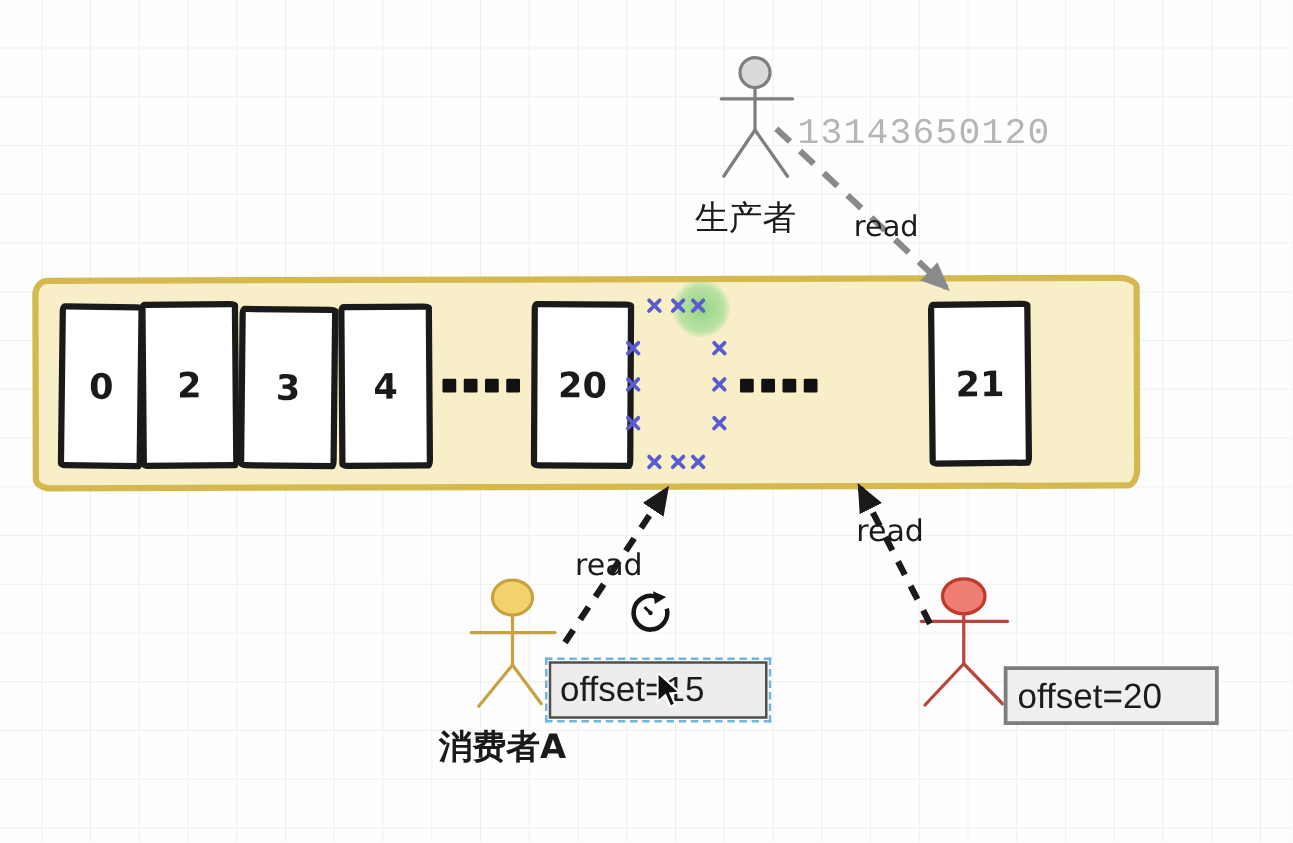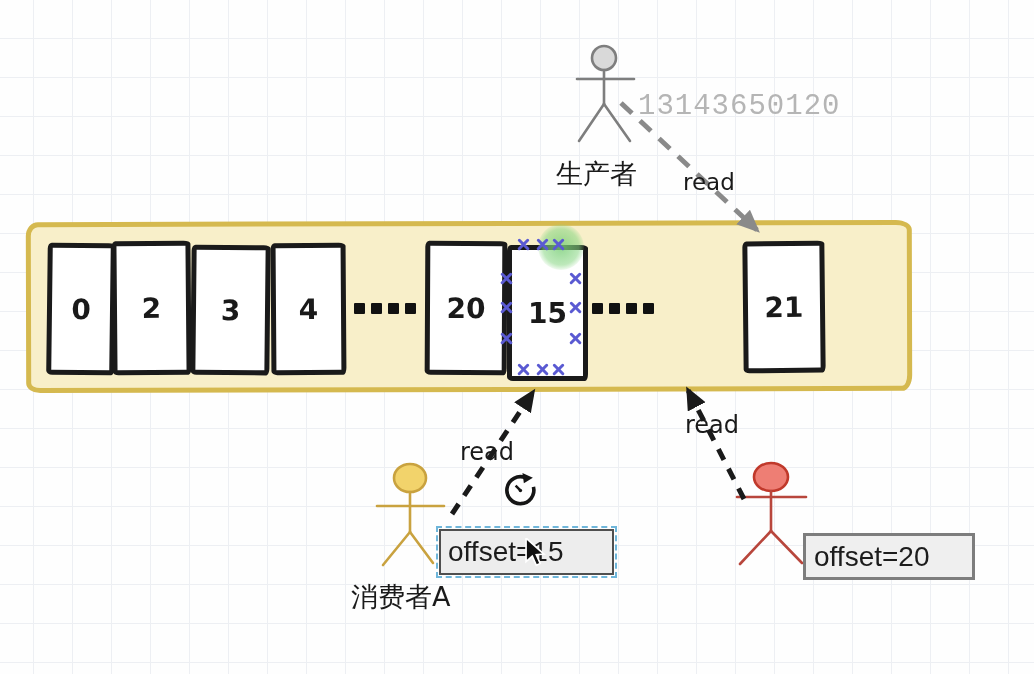--- a/index.html
+++ b/index.html
@@ -42,21 +42,21 @@
   .xh::before,.xh::after{content:"";position:absolute;left:-1px;top:5px;width:15px;height:3.2px;background:#5a5ad2;border-radius:2px;}
   .xh::before{transform:rotate(45deg);} .xh::after{transform:rotate(-45deg);}
   
   #overlay{left:0;top:0;z-index:30;pointer-events:none;}
   
   .lbl{color:#1a1a1a;z-index:35;white-space:nowrap;}
   #producer-label{left:556px;top:156px;font-size:27px;}
   #write-label{left:683px;top:169px;font-size:23px;}
   #read-a-label{left:460px;top:438px;font-size:24px;}
   #read-b-label{left:685px;top:411px;font-size:24px;}
-  #consumer-a-label{left:351px;top:579px;font-size:27px;}
+  #consumer-a-label{left:351px;top:579px;font-size:27px;font-weight:bold;}
   #consumer-b-label{left:712px;top:578px;font-size:27px;}
   #watermark{left:638px;top:90px;font-size:29px;color:#b5b5b5;z-index:20;letter-spacing:1px;font-family:Liberation Mono, monospace;}
   
   #offset-a-wrap{
     left:436px;top:526px;z-index:40;
     border:2px dashed #6fb6da;padding:1px;background:rgba(255,255,255,.2);
   }
   #offset-a{
     border:2px solid #4f4f4f;background:#ededed;width:164px;height:42px;
     display:flex;align-items:center;padding-left:7px;
@@ -75,21 +75,20 @@
 
 <div id="stage">
 
   <div id="band" class="abs"></div>
 
   <div class="cell abs" style="left:47px;top:243px;width:58px;height:122px;transform:rotate(.7deg)">0</div>
   <div class="cell abs" style="left:112px;top:241px;width:69px;height:124px;transform:rotate(-.5deg)">2</div>
   <div class="cell abs" style="left:191px;top:245px;width:69px;height:120px;transform:rotate(.6deg)">3</div>
   <div class="cell abs" style="left:271px;top:243px;width:65px;height:122px;transform:rotate(-.4deg)">4</div>
   <div class="cell abs" style="left:425px;top:241px;width:72px;height:124px;transform:rotate(.3deg)">20</div>
-  <div class="cell abs" style="left:507px;top:245px;width:71px;height:126px">15</div>
   <div class="cell abs" style="left:743px;top:241px;width:72px;height:122px;transform:rotate(-.6deg)">21</div>
 
   <div class="dots abs" style="left:354px;top:303px">
     <span></span>
       <span></span>
       <span></span>
       <span></span>
   </div>
   <div class="dots abs" style="left:592px;top:303px">
     <span></span>

